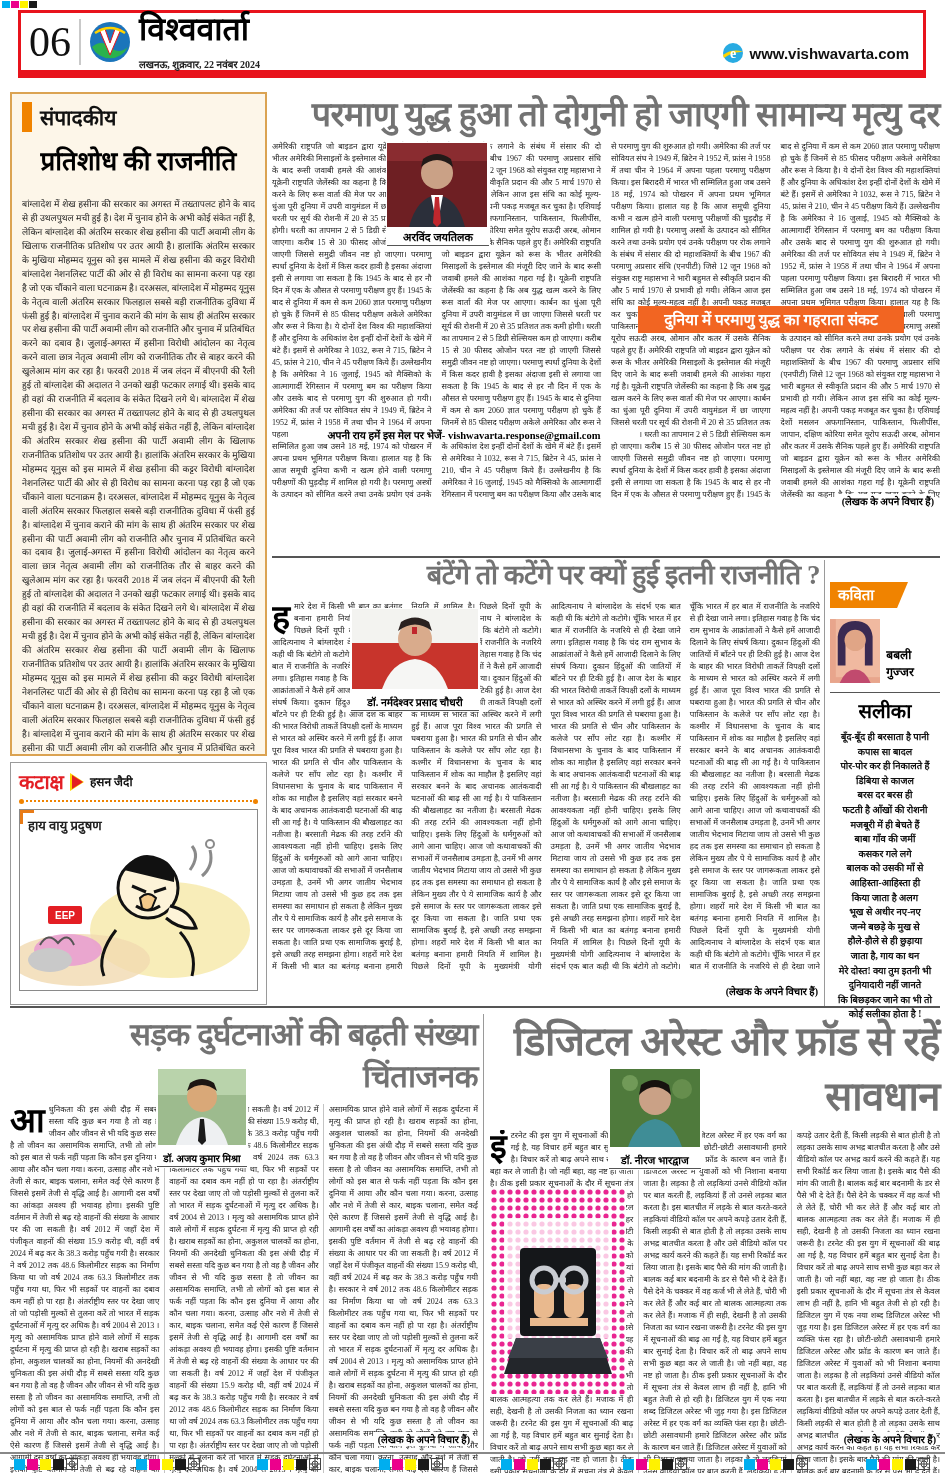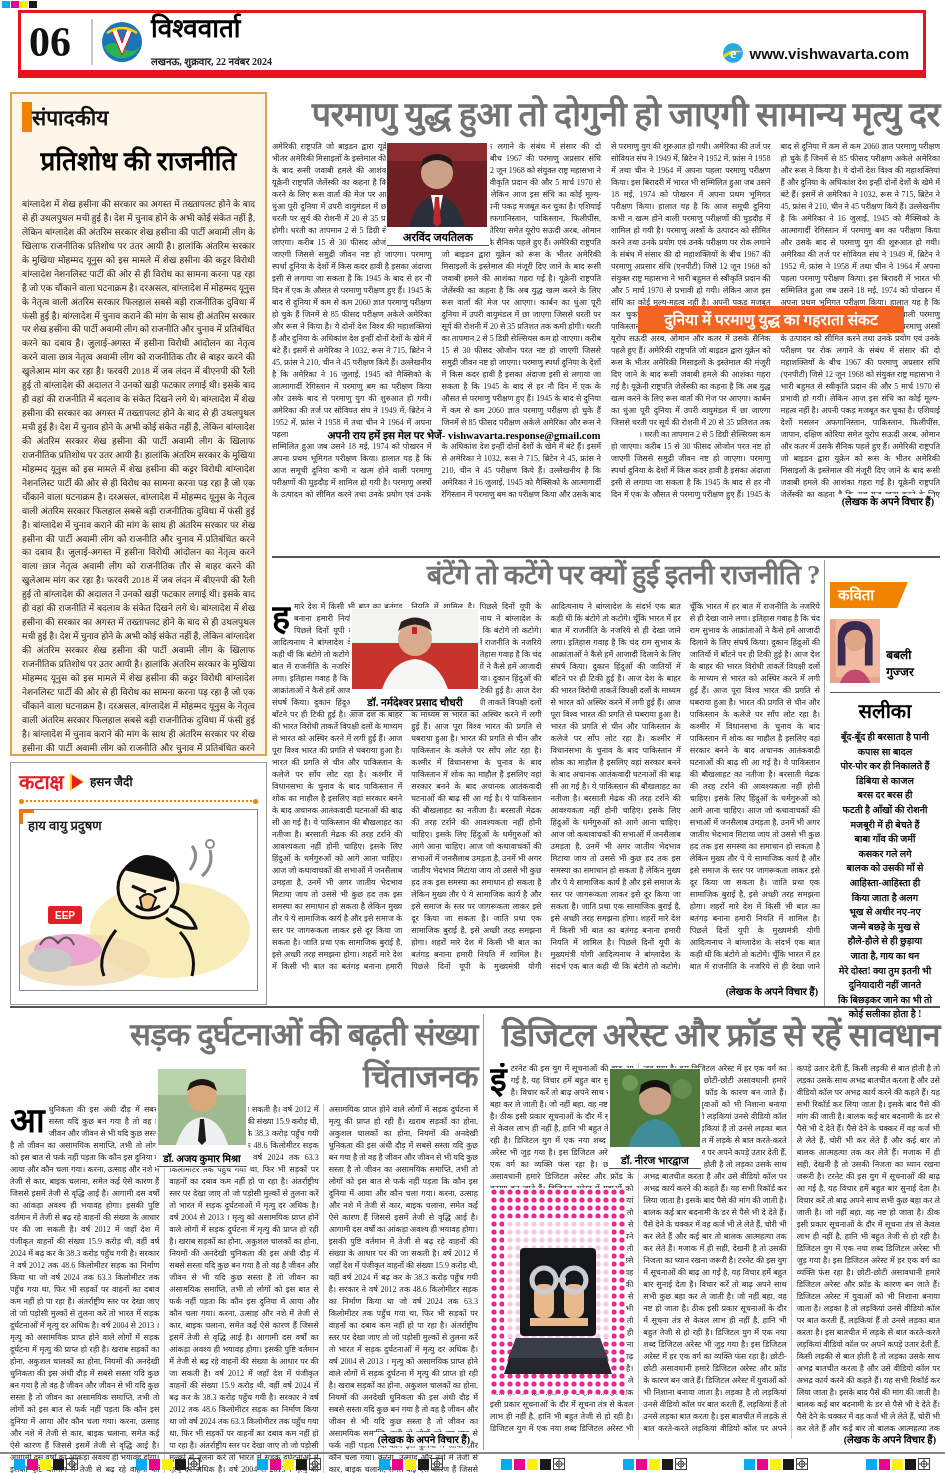--- a/index.html
+++ b/index.html
@@ -4,33 +4,33 @@
 <style>
   * { margin:0; padding:0; box-sizing:border-box; }
   html,body { background:#e9e9e9; }
   body { font-family:"Liberation Serif", serif; }
   #page { position:relative; width:945px; height:1473px; background:#ffffff; margin:0 auto; overflow:hidden; }
 
   
   #header { position:absolute; left:18px; top:10px; width:908px; height:68px;
             border:3px solid #e8131c; border-bottom:8px solid #e8131c; background:#fff;
             display:flex; align-items:center; }
-  .pagenum { font-size:42px; font-weight:700; color:#111; padding:0 20px 0 8px; line-height:1; }
+  .pagenum { font-size:42px; font-weight:400; color:#111; padding:0 8px 0 8px; line-height:1; }
   .hdr-div { width:2px; height:46px; background:#c9c9c9; margin-right:8px; }
   .logo-wrap { display:flex; align-items:center; gap:8px; }
-  .paper-name { font-size:26px; font-weight:800; color:#000; line-height:1; }
+  .paper-name { font-size:32px; font-weight:800; color:#000; line-height:1; }
   .dateline { font-size:10px; font-weight:700; color:#222; margin-top:12px; }
   .section-title { position:absolute; left:0; right:0; text-align:center; font-size:24px; font-weight:700; color:#000; top:14px; }
   .site { position:absolute; right:14px; bottom:6px; display:flex; align-items:center; gap:5px;
           font-family:"Liberation Sans", sans-serif; font-size:15px; font-weight:700; color:#111; }
 
   
   #editorial { position:absolute; left:10px; top:92px; width:257px; height:664px;
                border:2px solid #dba352; background:#fdf6e9; padding:8px 10px; }
-  .ed-label-row { display:flex; align-items:center; gap:0; }
+  .ed-label-row { display:flex; align-items:center; gap:8px; }
   .ed-bar { width:10px; height:30px; background:#f08300; }
   .ed-label { font-size:21px; font-weight:700; color:#111; }
   .ed-head { text-align:center; font-size:26px; font-weight:700; margin:10px 0 20px; color:#000; }
   .ed-body { font-size:9px; line-height:1.55; text-align:justify; color:#1c1c1c; height:556px; overflow:hidden; }
 
   
   #satire { position:absolute; left:10px; top:762px; width:257px; height:243px;
             border:1px solid #9a9a9a; background:#fff; padding:5px 8px; }
   .sat-row { display:flex; align-items:center; gap:6px; }
   .sat-label { color:#e31e24; font-size:20px; font-weight:800; }
@@ -92,21 +92,21 @@
   #acc-body { margin-top:8px; height:372px; column-count:3; column-gap:10px; column-rule:1px solid #c4c4c4;
               font-size:8px; line-height:1.5; }
   #acc-photo { left:146px; top:56px; width:92px; }
   #acc-photo .cap { font-size:10px; }
   #acc-disclaimer { right:8px; top:420px; }
 
   #vrule-bottom { left:483px; top:1014px; width:1px; height:436px; background:#9a9a9a; }
   #vrule-poem { left:824px; top:560px; width:1px; height:447px; background:#9a9a9a; }
 
   #digital { position:absolute; left:490px; top:1012px; width:450px; }
-  #digital .headline-xl { font-size:32px; }
+  #digital .headline-xl { font-size:40px; }
   #dig-body { margin-top:8px; height:376px; column-count:3; column-gap:10px; column-rule:1px solid #c4c4c4;
               font-size:8px; line-height:1.5; }
   #dig-photo { left:118px; top:56px; width:94px; }
   #dig-photo .cap { font-size:10.5px; }
   #dig-img { position:absolute; left:0px; top:176px; width:136px; height:206px; z-index:4; background:#fff; }
   #dig-disclaimer { right:4px; top:420px; }
 
   
   #footer-rule { left:0; top:1452px; width:945px; height:2px; background:#888; }
   #cmyk-row { position:absolute; left:14px; top:1458px; width:916px; display:flex; justify-content:space-between; }

